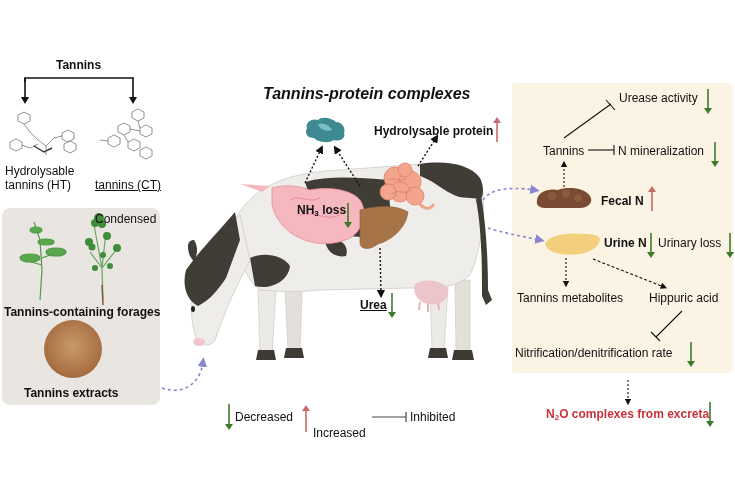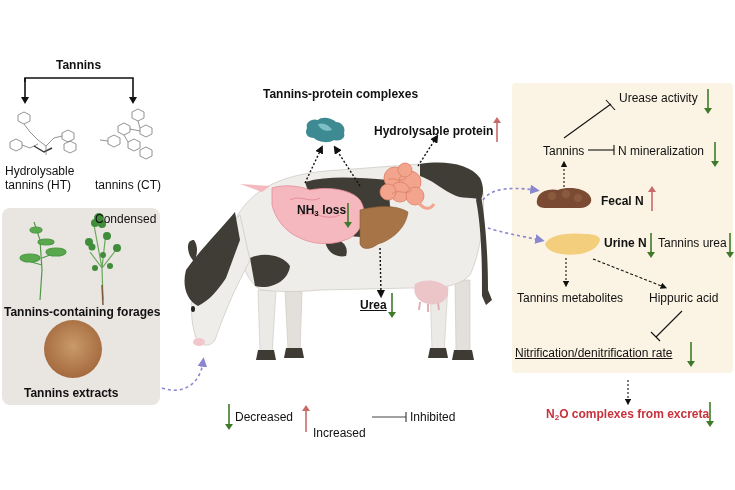--- a/index.html
+++ b/index.html
@@ -242,36 +242,36 @@
     <line x1="306" y1="432" x2="306" y2="409" stroke="#c96a6a" stroke-width="1.6"></line>
     <path d="M302,411 L306,405 L310,411 z" fill="#c96a6a"></path>
     <path d="M372,417 L406,417 M406,412 L406,422" stroke="#444" stroke-width="1.2" fill="none"></path>
   </g>
 </svg>
 
 <div class="t b" style="left:56px;top:58px;font-size:12px;">Tannins</div>
 <div class="t" style="left:5px;top:164px;">Hydrolysable</div>
 <div class="t" style="left:5px;top:178px;">tannins (HT)</div>
 <div class="t" style="left:95px;top:164px;margin-top:48px;">Condensed</div>
-<div class="t" style="left:95px;top:178px;">tannins (CT)</div>
+<div class="t" style="left:95px;top:178px;text-decoration:underline;">tannins (CT)</div>
 <div class="t b" style="left:4px;top:305px;font-size:12px;">Tannins-containing forages</div>
 <div class="t b" style="left:24px;top:386px;font-size:12px;">Tannins extracts</div>
 
-<div class="t b" style="left:263px;top:87px;font-size:12px;">Tannins-protein complexes</div>
+<div class="t b" style="left:263px;top:87px;font-size:16px;font-style:italic;">Tannins-protein complexes</div>
 <div class="t b" style="left:374px;top:124px;font-size:12px;">Hydrolysable protein</div>
 <div class="t b" style="left:297px;top:203px;font-size:12px;"><span>NH</span><sub>3</sub><span> loss</span></div>
 <div class="t b" style="left:360px;top:298px;font-size:12px;text-decoration:underline;">Urea</div>
 
 <div class="t" style="left:619px;top:91px;">Urease activity</div>
 <div class="t" style="left:543px;top:144px;">Tannins</div>
 <div class="t" style="left:618px;top:144px;">N mineralization</div>
 <div class="t b" style="left:601px;top:194px;">Fecal N</div>
 <div class="t b" style="left:604px;top:236px;">Urine N</div>
-<div class="t" style="left:658px;top:236px;">Tannins urea</div>
+<div class="t" style="left:658px;top:236px;">Urinary loss</div>
 <div class="t" style="left:517px;top:291px;">Tannins metabolites</div>
 <div class="t" style="left:649px;top:291px;">Hippuric acid</div>
-<div class="t" style="left:515px;top:346px;text-decoration:underline;">Nitrification/denitrification rate</div>
+<div class="t" style="left:515px;top:346px;">Nitrification/denitrification rate</div>
 
 <div class="t b red-text" style="left:546px;top:407px;"><span>N</span><sub>2</sub><span>O complexes from excreta</span></div>
 
 <div class="t" style="left:235px;top:410px;">Decreased</div>
 <div class="t" style="left:313px;top:426px;">Increased</div>
 <div class="t" style="left:410px;top:410px;">Inhibited</div>
 
 </body></html>

